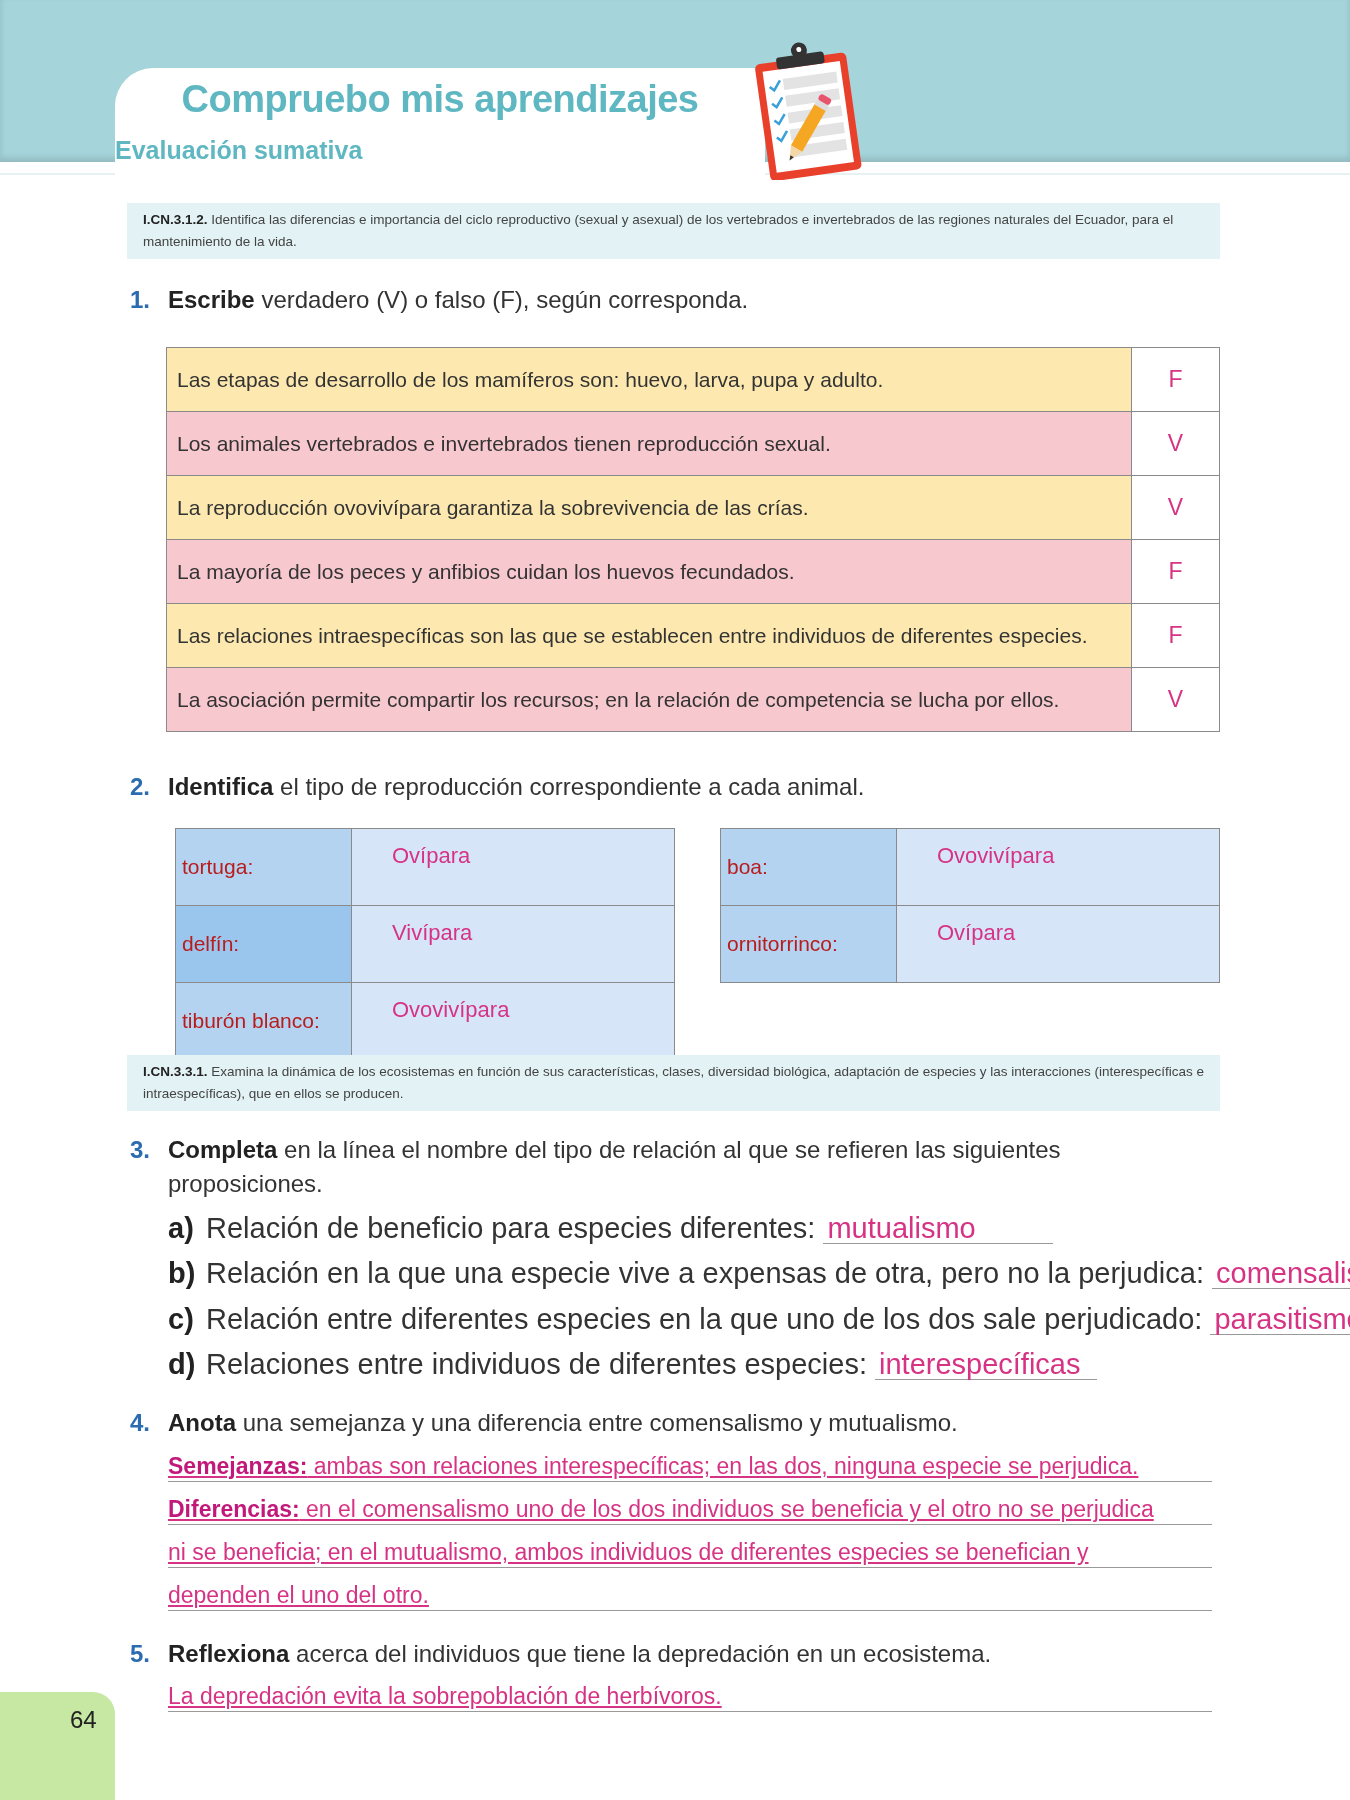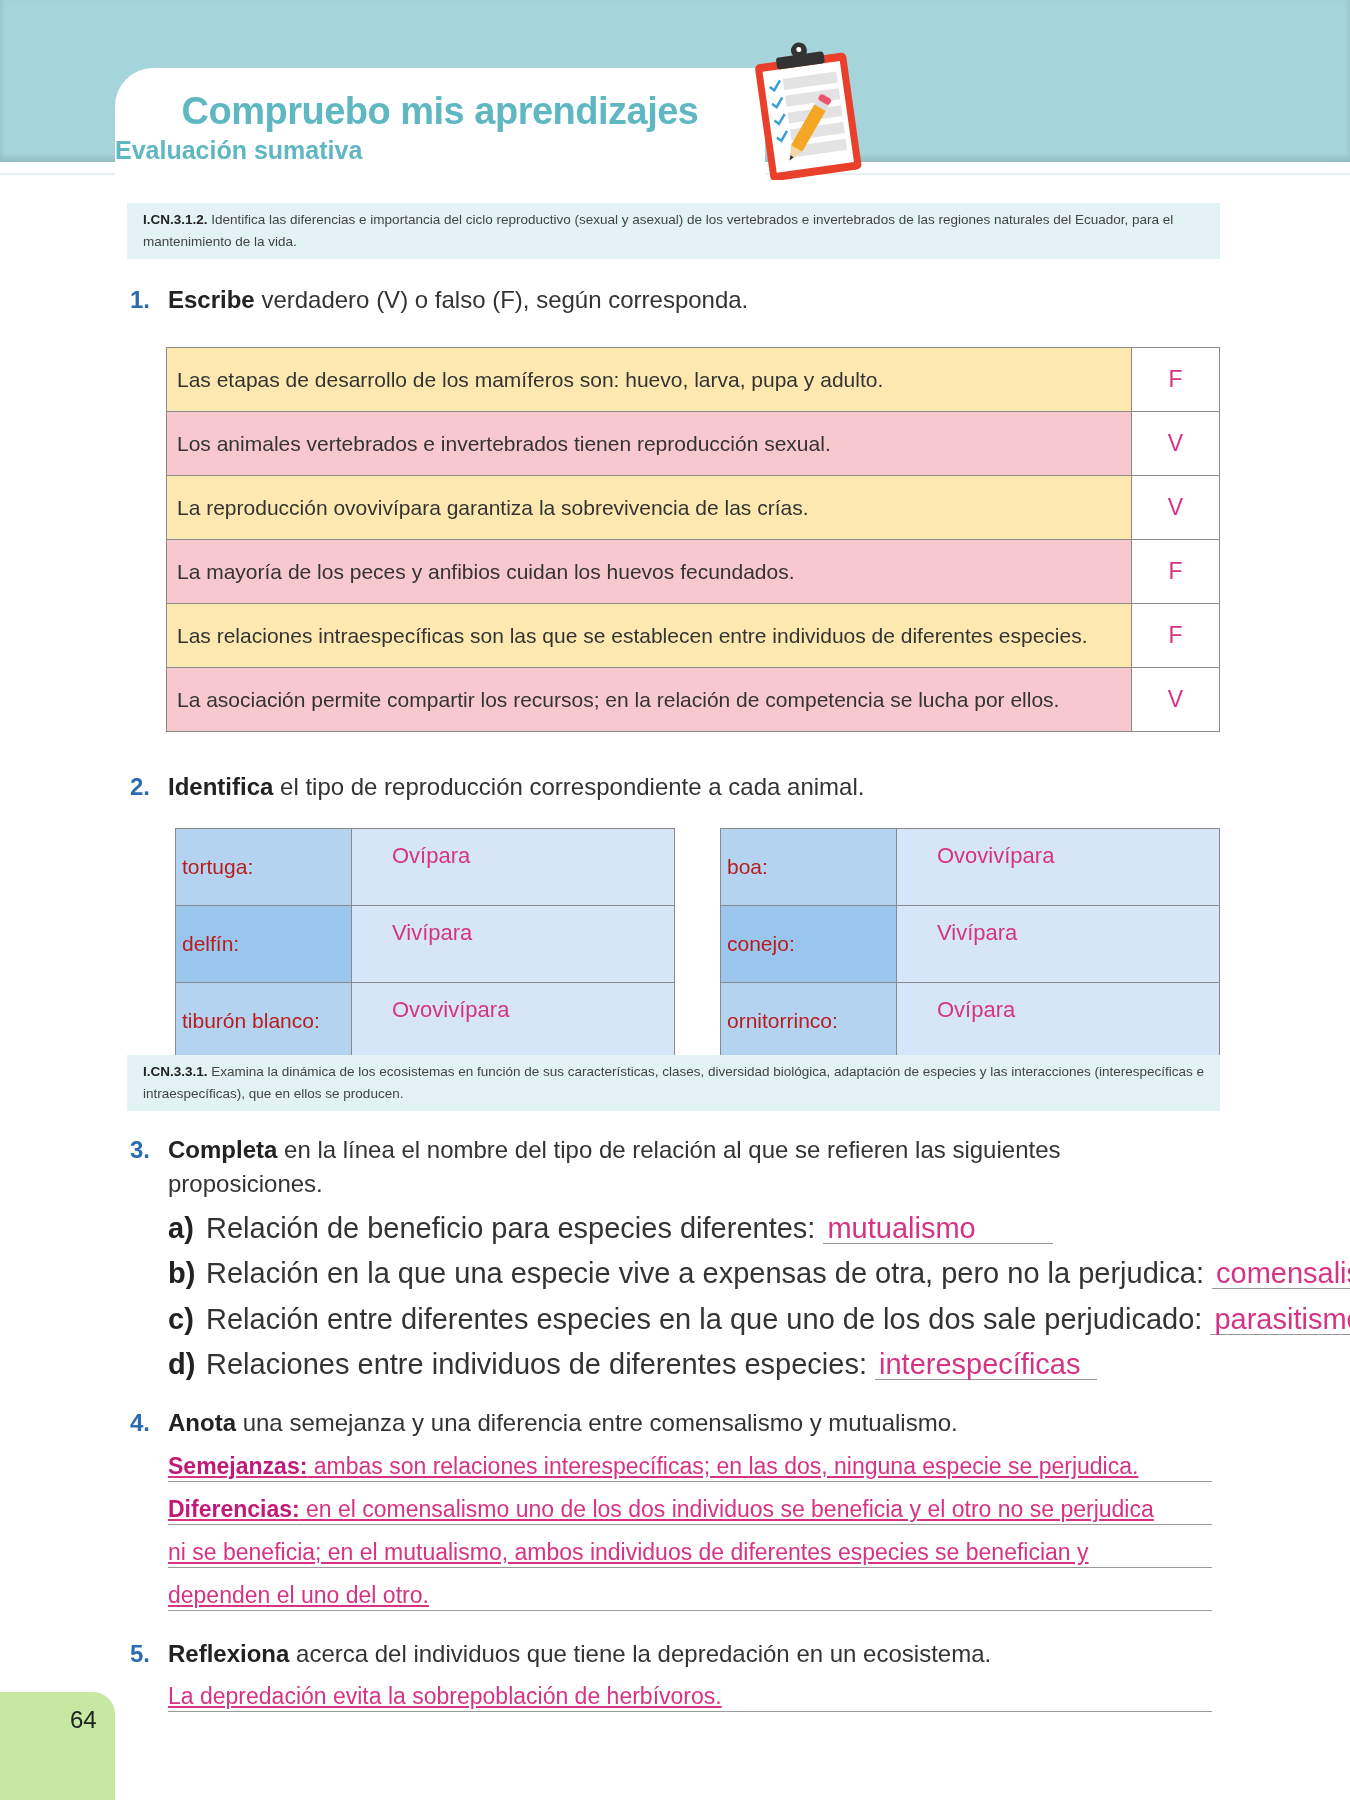--- a/index.html
+++ b/index.html
@@ -5,21 +5,21 @@
   html, body { margin:0; padding:0; }
   body { width:1350px; height:1800px; position:relative; background:#ffffff; overflow:hidden;
          font-family:"Liberation Sans", "DejaVu Sans", sans-serif; color:#333333; }
 
   
   .header-band { position:absolute; left:0; top:0; width:1350px; height:162px; background:#a5d4da;
                  box-shadow: inset 0 -4px 6px rgba(0,0,0,0.12); }
   .header-line { position:absolute; left:0; top:173px; width:1350px; height:2px; background:#e6f1f3; }
   .title-tab { position:absolute; left:115px; top:68px; width:650px; height:110px; background:#ffffff;
                border-top-left-radius:38px; }
-  .title-main { position:absolute; left:115px; top:90px; width:650px; text-align:center;
+  .title-main { position:absolute; left:115px; top:78px; width:650px; text-align:center;
                 font-size:38px; font-weight:bold; color:#5fb7c2; letter-spacing:-0.5px; }
   .title-sub { position:absolute; left:115px; top:136px; width:650px; text-align:left;
                font-size:25px; font-weight:bold; color:#5fb7c2; }
   .clipboard { position:absolute; left:742px; top:40px; width:130px; height:140px; }
 
   
   .std-box { position:absolute; left:127px; width:1093px; background:#e3f2f4; padding:6px 14px 6px 16px;
              box-sizing:border-box; font-size:13.5px; line-height:22px; color:#444; }
   .std-box b { color:#222; }
 
@@ -148,24 +148,20 @@
     <td class="type">Ovovivípara</td>
   </tr>
 </tbody>
   </table>
 <table class="rep-table" style="left:720px;">
   <tbody>
       <tr>
     <td class="animal">boa:</td>
     <td class="type">Ovovivípara</td>
   </tr>
-  <tr class="dark">
-    <td class="animal">conejo:</td>
-    <td class="type">Vivípara</td>
-  </tr>
   <tr>
     <td class="animal">ornitorrinco:</td>
     <td class="type">Ovípara</td>
   </tr>
 </tbody>
   </table>
 
 <div class="std-box" style="top:1055px;">
   <b>I.CN.3.3.1.</b><span> Examina la dinámica de los ecosistemas en función de sus características, clases, diversidad biológica, adaptación de especies y las interacciones (interespecíficas e intraespecíficas), que en ellos se producen.</span>
 </div>

